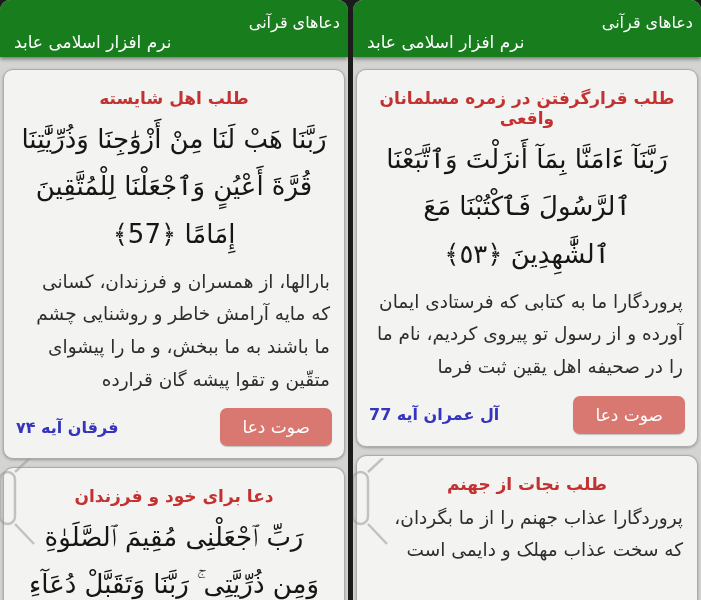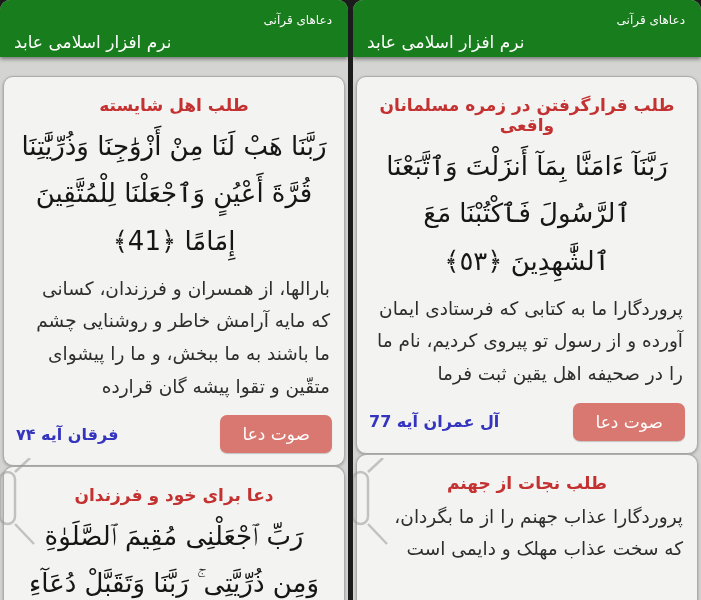--- a/index.html
+++ b/index.html
@@ -11,24 +11,24 @@
   .page{display:flex;gap:5px;width:701px;height:600px;position:relative;}
   .screen{
     flex:1;min-width:0;background:#d4d4d2;
     border-radius:10px 10px 0 0;overflow:hidden;
     position:relative;display:flex;flex-direction:column;
   }
   .app-header{
     flex:0 0 57px;background:#187d1c;position:relative;
     box-shadow:0 2px 4px rgba(0,0,0,.45);z-index:2;color:#fff;
   }
-  .app-header .title{position:absolute;right:16px;top:13px;font-size:12px;direction:rtl;text-align:right;}
+  .app-header .title{position:absolute;right:8px;top:13px;font-size:16px;direction:rtl;text-align:right;}
   .app-header .subtitle{position:absolute;left:14px;top:23px;font-size:17px;direction:rtl;margin-top:9px;}
   .content{
-    flex:1;min-height:0;padding:19px 3px 0;display:flex;flex-direction:column;overflow:hidden;
+    flex:1;min-height:0;padding:12px 3px 0;display:flex;flex-direction:column;gap:8px;overflow:hidden;
   }
   .card{
     background:#f3f3f1;border:1px solid #acacaa;border-radius:10px;
     box-shadow:0 1px 3px rgba(0,0,0,.28);
     padding:8px 12px 12px;direction:rtl;
   }
   .card.clipped{flex:1;min-height:0;overflow:hidden;border-bottom:none;border-radius:10px 10px 0 0;}
   .card-title{
     color:#c43131;text-align:center;font-size:17px;font-weight:bold;
     margin:10px 0 8px;
@@ -62,21 +62,21 @@
 <div class="page">
 
   <div class="screen">
     <div class="app-header">
       <div class="title">دعاهای قرآنی</div>
       <div class="subtitle">نرم افزار اسلامی عابد</div>
     </div>
     <div class="content">
       <div class="card">
         <div class="card-title">طلب اهل شایسته</div>
-        <div class="arabic">رَبَّنَا هَبْ لَنَا مِنْ أَزْوَٰجِنَا وَذُرِّيَّٰتِنَا قُرَّةَ أَعْيُنٍ وَٱجْعَلْنَا لِلْمُتَّقِينَ إِمَامًا ﴿41﴾</div>
+        <div class="arabic">رَبَّنَا هَبْ لَنَا مِنْ أَزْوَٰجِنَا وَذُرِّيَّٰتِنَا قُرَّةَ أَعْيُنٍ وَٱجْعَلْنَا لِلْمُتَّقِينَ إِمَامًا ﴿57﴾</div>
         <div class="persian">بارالها، از همسران و فرزندان، کسانی که مایه آرامش خاطر و روشنایی چشم ما باشند به ما ببخش، و ما را پیشوای متقّین و تقوا پیشه گان قرارده</div>
         <div class="card-footer">
           <button class="audio-btn">صوت دعا</button>
           <span class="ref-link">فرقان آیه ۷۴</span>
         </div>
       </div>
       <div class="card clipped">
         <div class="card-title">دعا برای خود و فرزندان</div>
         <div class="arabic">رَبِّ ٱجْعَلْنِى مُقِيمَ ٱلصَّلَوٰةِ وَمِن ذُرِّيَّتِى ۚ رَبَّنَا وَتَقَبَّلْ دُعَآءِ ﴿٤٠﴾</div>
 

